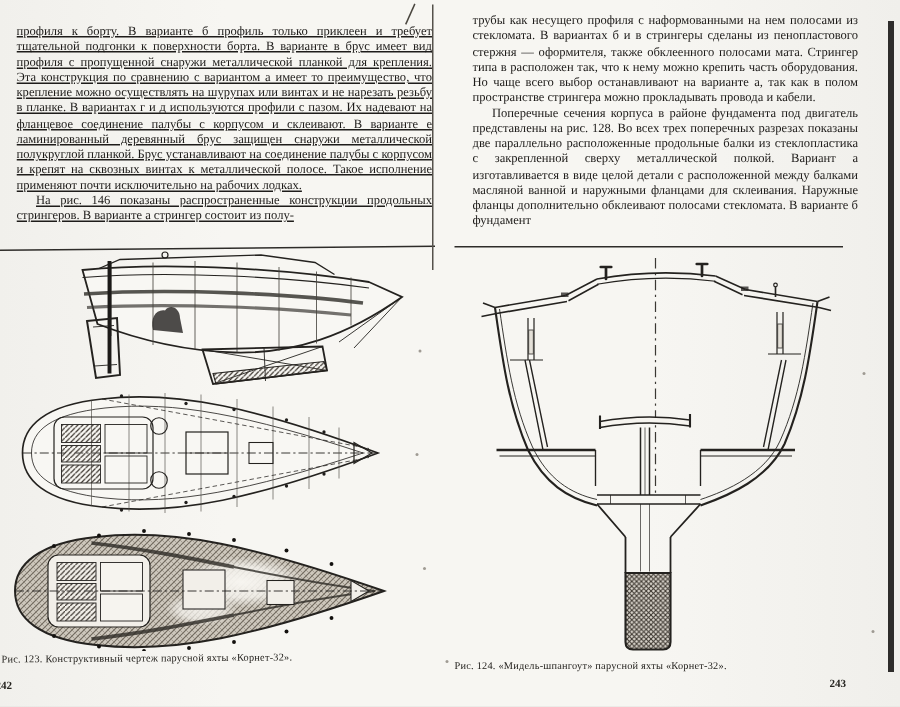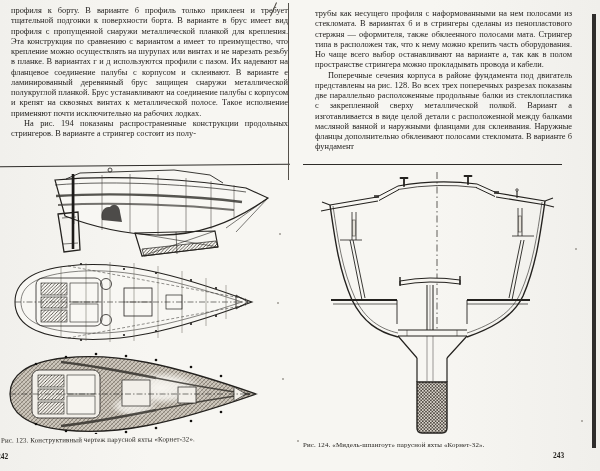--- a/index.html
+++ b/index.html
@@ -4,21 +4,21 @@
 <style>
   html,body{margin:0;padding:0;background:#e8e7e3;}
   .sheet{
     position:relative;width:600px;height:471px;overflow:hidden;
     background:linear-gradient(90deg,#f1f0ec,#f7f6f2 25%,#f7f6f2 72%,#f0efeb);
     font-family:"Liberation Serif","DejaVu Serif",serif;color:#1e1c1a;
   }
   .textcol{position:absolute;font-size:8.4px;line-height:10.25px;text-align:justify;overflow:hidden;}
   .textcol p{margin:0;}
   .textcol p.indent{text-indent:13px;}
-  #left-text{left:11px;top:6px;width:277px;height:156px;}
+  #left-text{left:11px;top:16px;width:277px;height:156px;text-decoration:underline;}
   #right-text{left:305px;top:9px;width:257px;height:154px;margin-left:10px;}
   .rule{position:absolute;height:0;border-top:1.6px solid #2e2c29;}
   #left-rule{left:0px;top:165px;width:290px;transform:rotate(-0.5deg);}
   #right-rule{left:303px;top:164px;width:259px;}
   .caption{position:absolute;font-size:6.9px;letter-spacing:.15px;color:#25231f;white-space:nowrap;}
   #cap-left{left:1px;top:436px;transform:rotate(-0.4deg);}
   #cap-right{left:303px;top:441px;}
   .pagenum{position:absolute;font-size:7.4px;font-weight:bold;color:#25231f;}
   #pn-left{left:-3px;top:452px;}
   #pn-right{left:553px;top:451px;}
@@ -30,21 +30,21 @@
   .slash-mark{position:absolute;left:273px;top:2px;width:1.4px;height:15px;background:#4a463f;transform:rotate(24deg);}
   .speck{position:absolute;width:2px;height:2px;border-radius:50%;background:#7a756c;opacity:.7;}
 </style>
 </head>
 <body>
 
 <div class="sheet">
 
   <div class="textcol" id="left-text">
     <p>профиля к борту. В варианте б профиль только приклеен и требует тщательной подгонки к поверхности борта. В варианте в брус имеет вид профиля с пропущенной снаружи металлической планкой для крепления. Эта конструкция по сравнению с вариантом а имеет то преимущество, что крепление можно осуществлять на шурупах или винтах и не нарезать резьбу в планке. В вариантах г и д используются профили с пазом. Их надевают на фланцевое соединение палубы с корпусом и склеивают. В варианте е ламинированный деревянный брус защищен снаружи металлической полукруглой планкой. Брус устанавливают на соединение палубы с корпусом и крепят на сквозных винтах к металлической полосе. Такое исполнение применяют почти исключительно на рабочих лодках.</p>
-    <p class="indent">На рис. 194 показаны распространенные конструкции продольных стрингеров. В варианте а стрингер состоит из полу-</p>
+    <p class="indent">На рис. 146 показаны распространенные конструкции продольных стрингеров. В варианте а стрингер состоит из полу-</p>
   </div>
 
   <div class="textcol" id="right-text">
     <p>трубы как несущего профиля с наформованными на нем полосами из стекломата. В вариантах б и в стрингеры сделаны из пенопластового стержня — оформителя, также обклеенного полосами мата. Стрингер типа в расположен так, что к нему можно крепить часть оборудования. Но чаще всего выбор останавливают на варианте а, так как в полом пространстве стрингера можно прокладывать провода и кабели.</p>
     <p class="indent">Поперечные сечения корпуса в районе фундамента под двигатель представлены на рис. 128. Во всех трех поперечных разрезах показаны две параллельно расположенные продольные балки из стеклопластика с закрепленной сверху металлической полкой. Вариант а изготавливается в виде целой детали с расположенной между балками масляной ванной и наружными фланцами для склеивания. Наружные фланцы дополнительно обклеивают полосами стекломата. В варианте б фундамент</p>
   </div>
 
   <div class="rule" id="left-rule"></div>
   <div class="rule" id="right-rule"></div>
 

